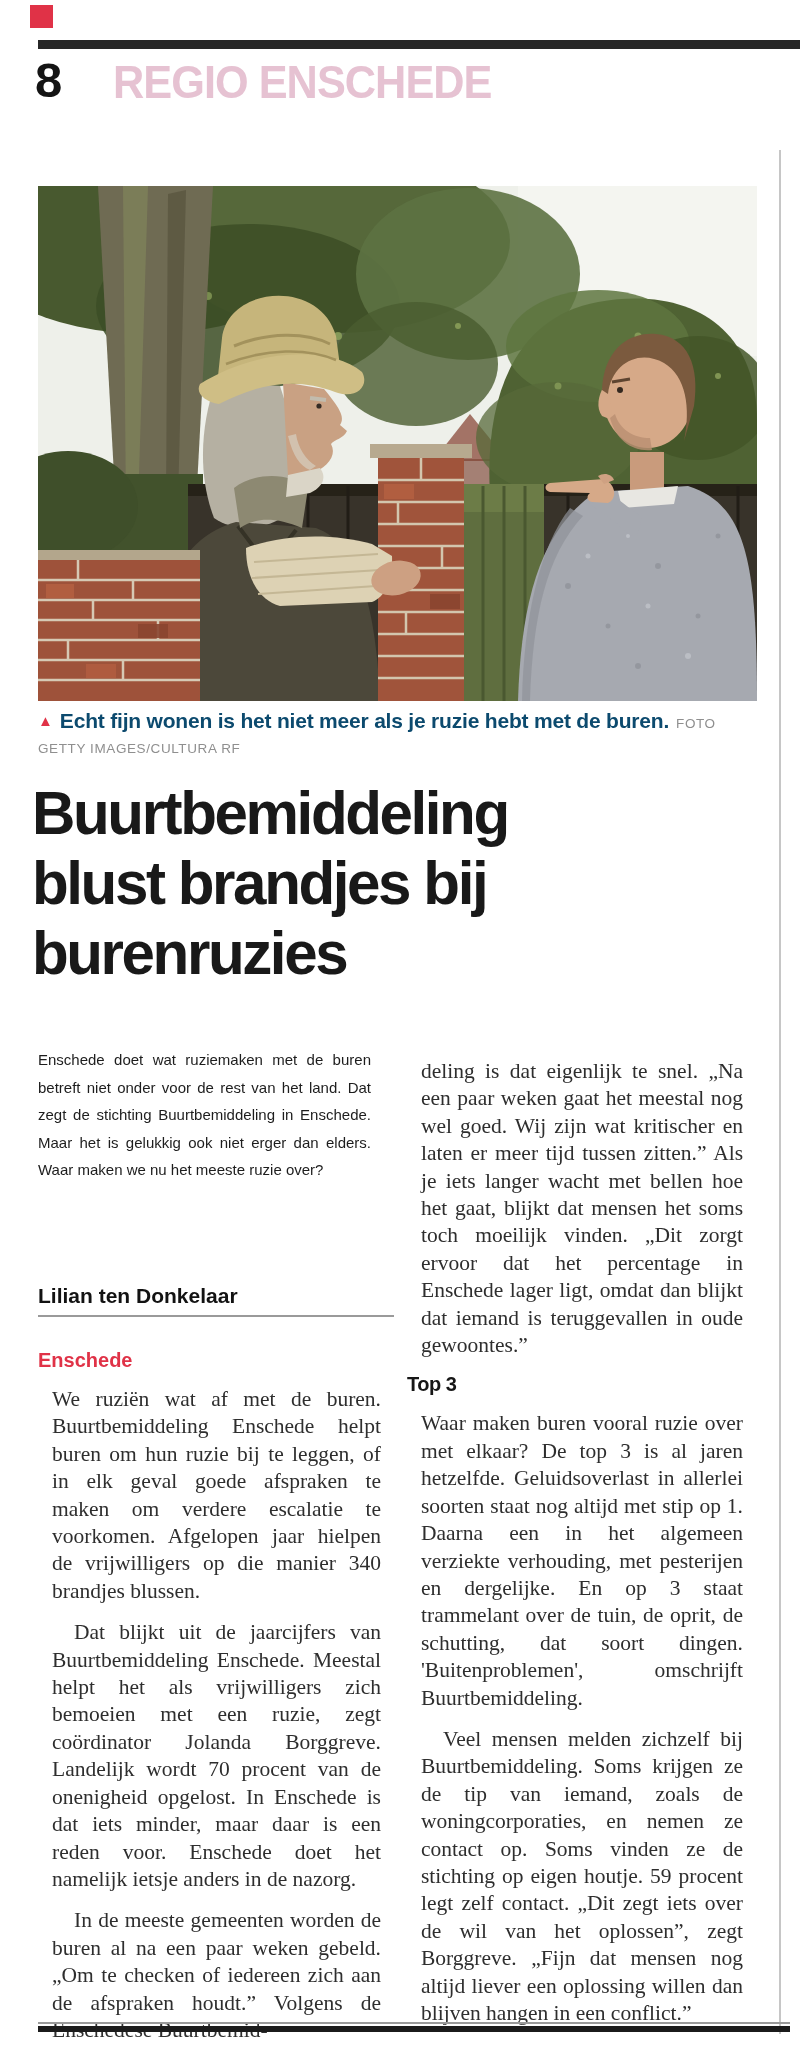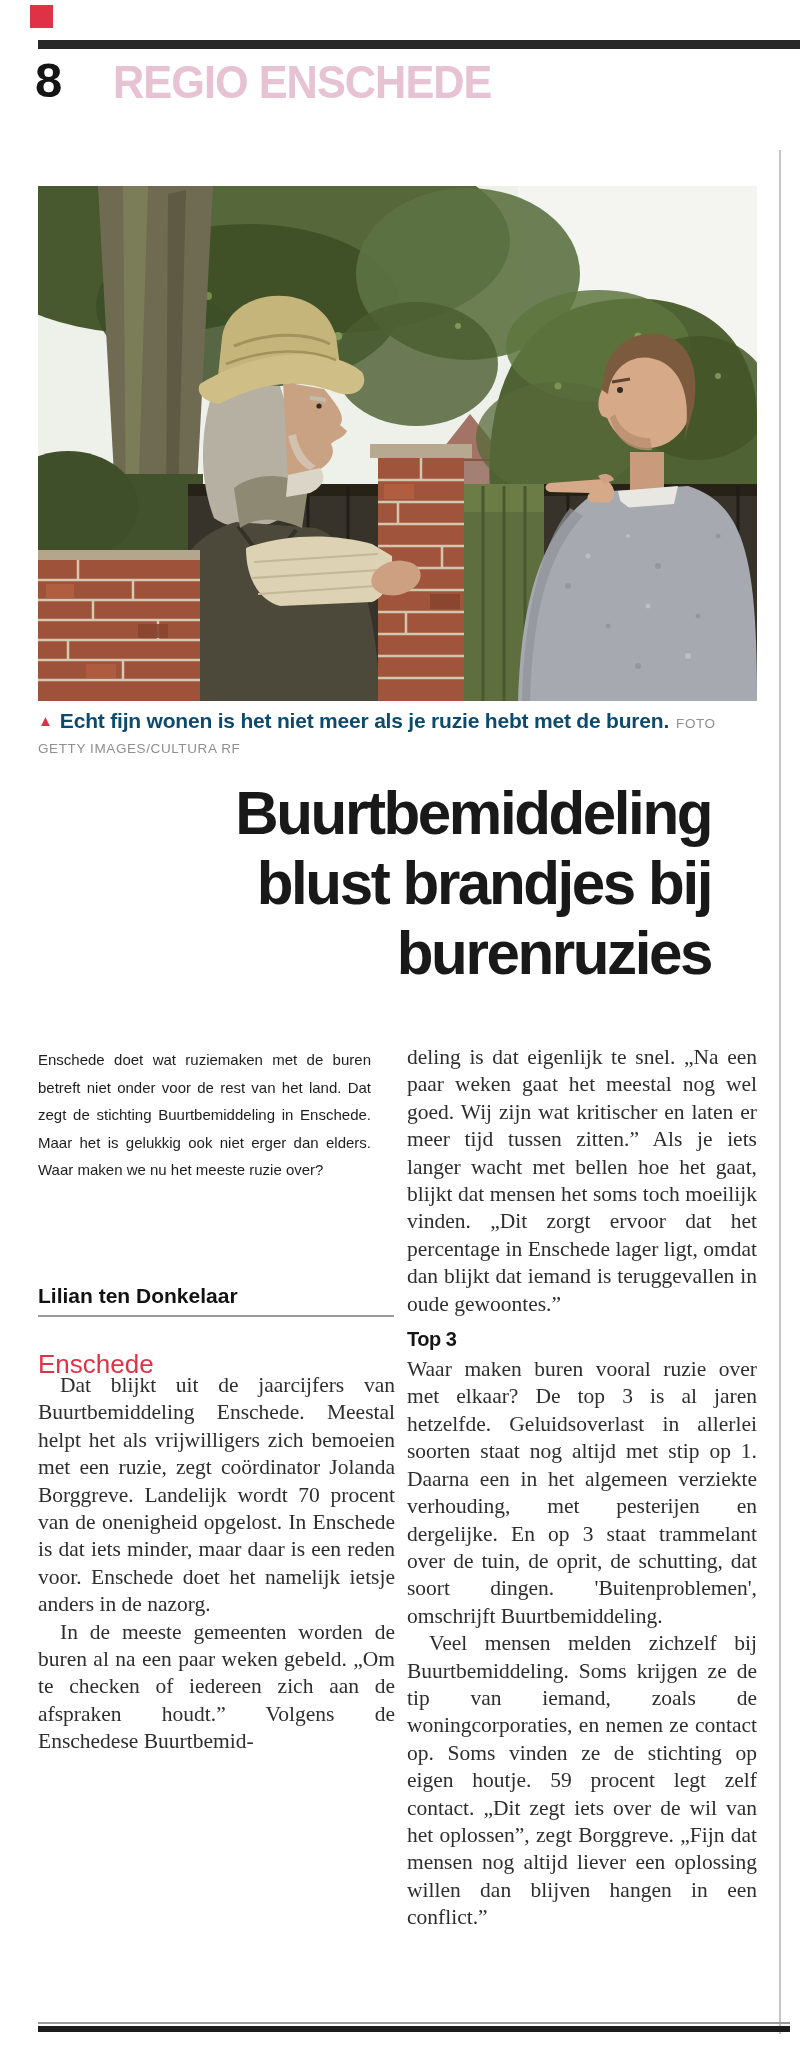--- a/index.html
+++ b/index.html
@@ -25,42 +25,42 @@
   #photo svg{display:block;}
 
   
   #caption{left:38px;top:706px;width:722px;line-height:1.45;}
   .cap-tri{color:var(--accent-red,#e03247);font-size:15px;margin-right:7px;vertical-align:2px;}
   .cap-text{font-weight:bold;font-size:21px;color:#0c4a6e;letter-spacing:-0.2px;}
   .cap-credit{font-size:13.5px;color:var(--credit-gray,#8f8f8f);letter-spacing:0.6px;margin-left:7px;}
   .cap-credit span{margin-right:2px;}
 
   
-  #headline{left:32px;top:778px;width:700px;color:#191919;text-align:right;}
+  #headline{left:32px;top:778px;width:700px;color:#191919;}
   #headline .hl-line{
     font-size:62px;line-height:70px;font-weight:bold;letter-spacing:-2.5px;
     transform:scaleX(.97);transform-origin:left top;white-space:nowrap;
   }
 
   
   #intro{
     left:38px;top:1046px;width:333px;font-size:15px;line-height:27.6px;
     font-weight:normal;color:var(--text-dark,#1d1d1d);text-align:justify;
   }
   #byline-block{left:38px;top:1284px;width:356px;}
   .byline{font-size:21px;font-weight:bold;color:#121212;}
   .byline-rule{border:0;border-top:2px solid #9a9a9a;margin:7px 0 6px 0;}
-  .location{font-size:26px;font-weight:normal;color:var(--accent-red,#e03247);margin-top:32px;}
+  .location{font-size:20px;font-weight:bold;color:var(--accent-red,#e03247);margin-top:32px;}
 
   
   #col-left{left:38px;top:1372px;width:357px;}
   #col-right{left:407px;top:1044px;width:350px;}
   .body-p{
     font-family:"Liberation Serif",serif;font-size:21.5px;line-height:27.4px;
-    color:var(--body-text,#2e2e2e);text-align:justify;margin:0;
+    color:var(--body-text,#2e2e2e);text-align:justify;margin:14px;
   }
   .indent{text-indent:22px;}
   .subhead{
     font-family:"Liberation Sans",sans-serif;font-size:20px;font-weight:bold;
     color:#161616;margin:10px 0 5px 0;letter-spacing:-0.5px;
   }
 
   
   #v-rule{left:779px;top:150px;width:2px;height:1884px;background:#c6c6c6;}
   #bottom-rule-gray{left:38px;top:2022px;width:752px;height:2px;background:#9a9a9a;}
@@ -237,20 +237,21 @@
 
 <div class="abs" id="intro">Enschede doet wat ruziemaken met de buren betreft niet onder voor de rest van het land. Dat zegt de stichting Buurtbemiddeling in Enschede. Maar het is gelukkig ook niet erger dan elders. Waar maken we nu het meeste ruzie over?</div>
 
 <div class="abs" id="byline-block">
   <div class="byline">Lilian ten Donkelaar</div>
   <hr class="byline-rule">
   <div class="location">Enschede</div>
 </div>
 
 <div class="abs" id="col-left">
+  <p class="body-p">We ruziën wat af met de buren. Buurtbemiddeling Enschede helpt buren om hun ruzie bij te leggen, of in elk geval goede afspraken te maken om verdere escalatie te voorkomen. Afgelopen jaar hielpen de vrijwilligers op die manier 340 brandjes blussen.</p>
   <p class="body-p indent">Dat blijkt uit de jaarcijfers van Buurtbemiddeling Enschede. Meestal helpt het als vrijwilligers zich bemoeien met een ruzie, zegt coördinator Jolanda Borggreve. Landelijk wordt 70 procent van de onenigheid opgelost. In Enschede is dat iets minder, maar daar is een reden voor. Enschede doet het namelijk ietsje anders in de nazorg.</p>
   <p class="body-p indent">In de meeste gemeenten worden de buren al na een paar weken gebeld. „Om te checken of iedereen zich aan de afspraken houdt.” Volgens de Enschedese Buurtbemid-</p>
 </div>
 
 <div class="abs" id="col-right">
   <p class="body-p">deling is dat eigenlijk te snel. „Na een paar weken gaat het meestal nog wel goed. Wij zijn wat kritischer en laten er meer tijd tussen zitten.” Als je iets langer wacht met bellen hoe het gaat, blijkt dat mensen het soms toch moeilijk vinden. „Dit zorgt ervoor dat het percentage in Enschede lager ligt, omdat dan blijkt dat iemand is teruggevallen in oude gewoontes.”</p>
   <h2 class="subhead">Top 3</h2>
   <p class="body-p">Waar maken buren vooral ruzie over met elkaar? De top 3 is al jaren hetzelfde. Geluidsoverlast in allerlei soorten staat nog altijd met stip op 1. Daarna een in het algemeen verziekte verhouding, met pesterijen en dergelijke. En op 3 staat trammelant over de tuin, de oprit, de schutting, dat soort dingen. 'Buitenproblemen', omschrijft Buurtbemiddeling.</p>
   <p class="body-p indent">Veel mensen melden zichzelf bij Buurtbemiddeling. Soms krijgen ze de tip van iemand, zoals de woningcorporaties, en nemen ze contact op. Soms vinden ze de stichting op eigen houtje. 59 procent legt zelf contact. „Dit zegt iets over de wil van het oplossen”, zegt Borggreve. „Fijn dat mensen nog altijd liever een oplossing willen dan blijven hangen in een conflict.”</p>
 </div>

